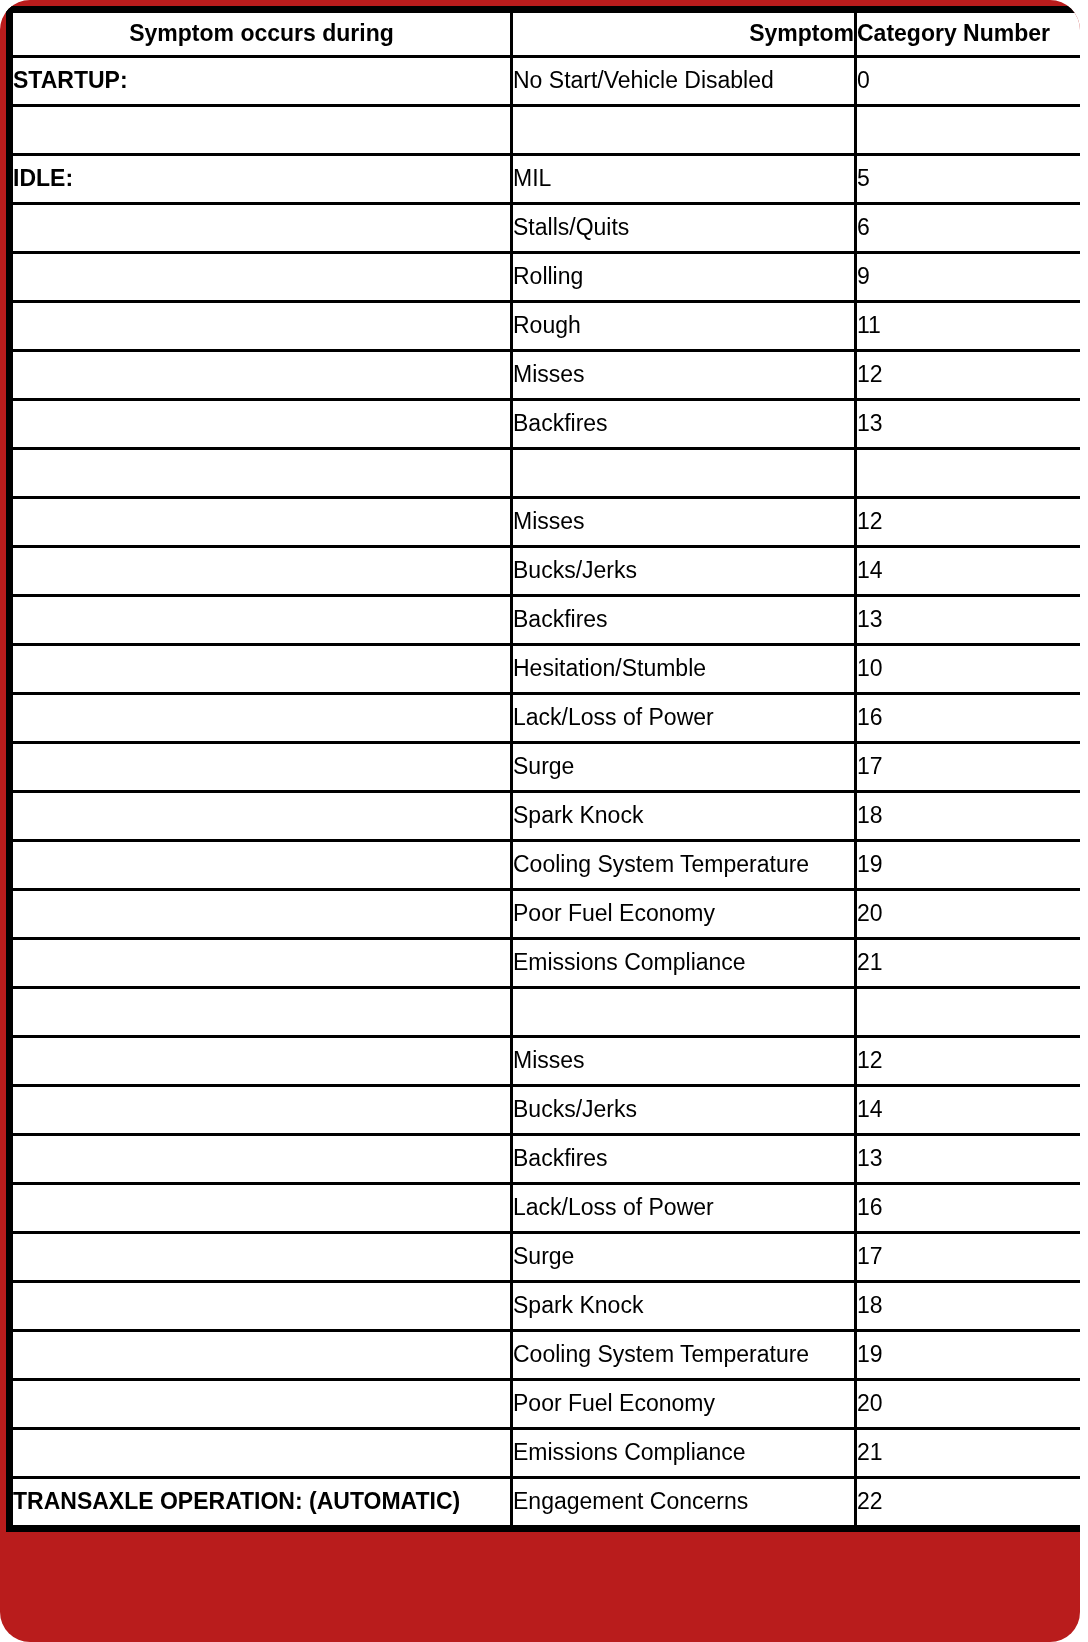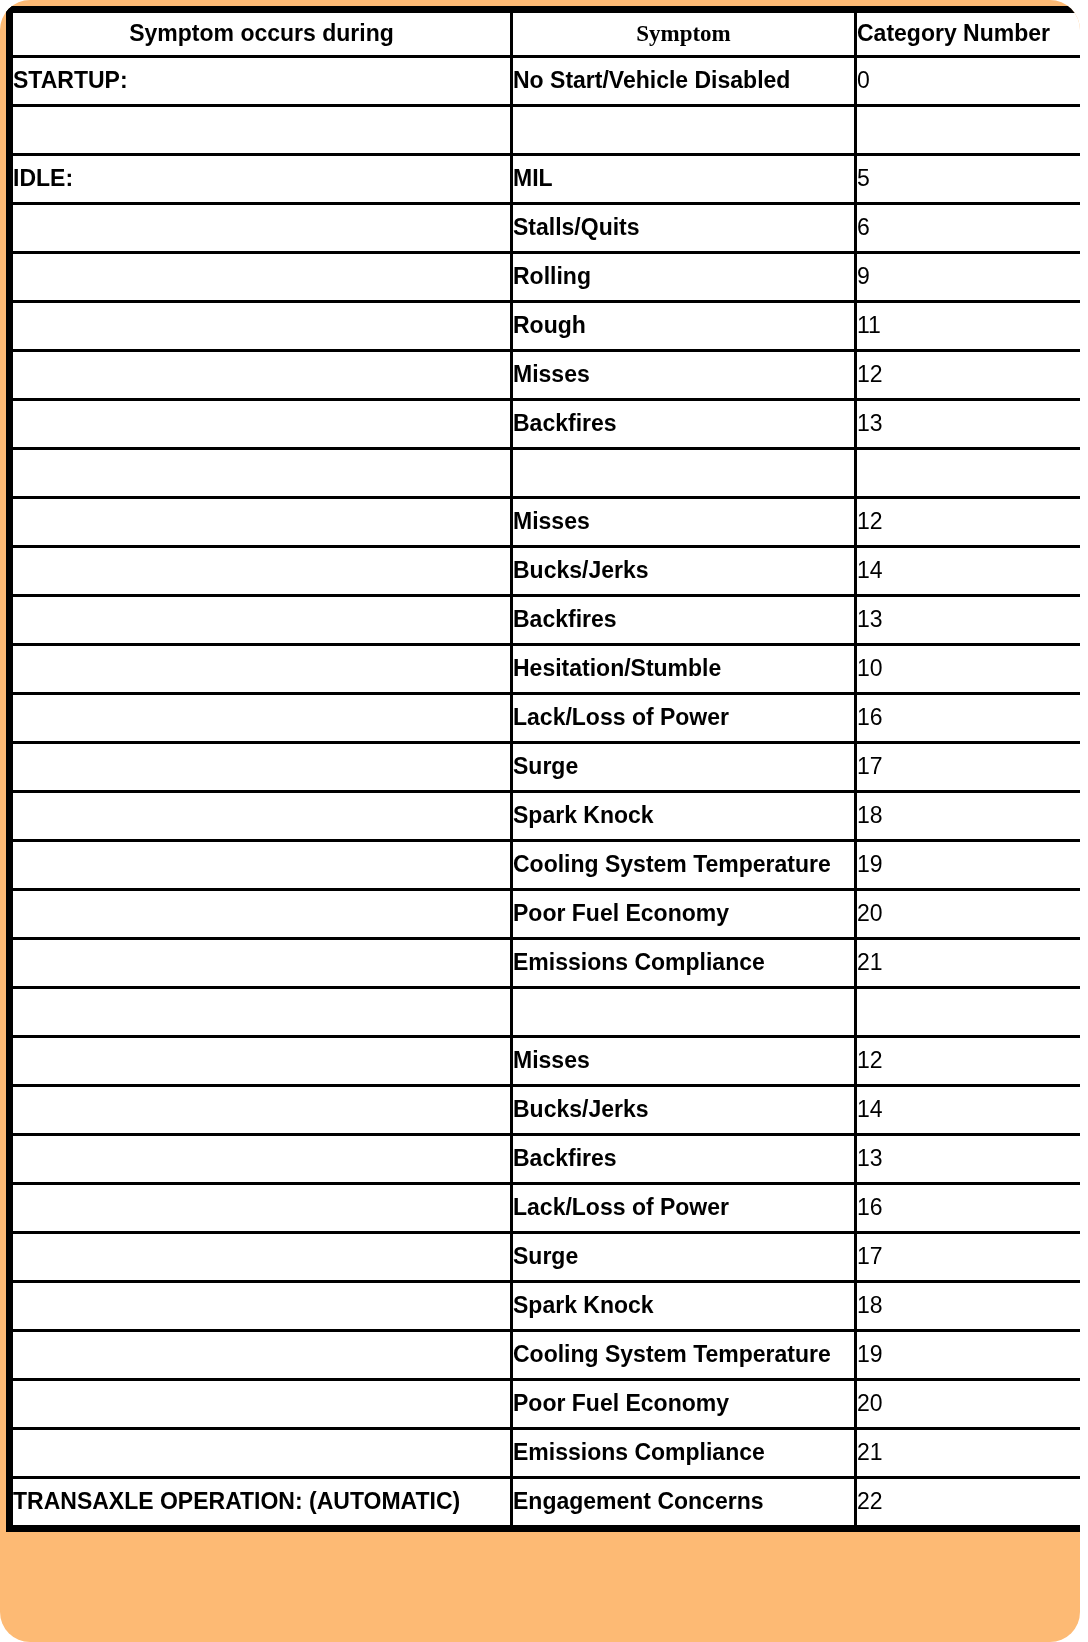--- a/index.html
+++ b/index.html
@@ -3,21 +3,21 @@
 <meta charset="utf-8">
 <style>
   html, body {
     margin: 0;
     padding: 0;
     background: #ffffff;
   }
   .page {
     width: 1080px;
     height: 1642px;
-    background: #fdba74;
+    background: #b91c1c;
     box-sizing: border-box;
     font-family: "Liberation Sans", sans-serif;
     color: #000000;
     overflow: hidden;
     border-radius: 30px;
   }
   table.symptom-table {
     border-collapse: collapse;
     table-layout: fixed;
     width: 1078px;
@@ -34,30 +34,30 @@
     vertical-align: middle;
     padding: 0;
     background: #ffffff;
     color: #000000;
   }
   table.symptom-table th {
     height: 42px;
     font-weight: bold;
   }
   th.col-phase   { text-align: center; }
-  th.col-symptom { text-align: center; font-family: Liberation Serif, serif; }
+  th.col-symptom { text-align: right; }
   th.col-category{ text-align: left; padding-left: 8px; margin-left: 42px; }
   td.phase-cell {
     font-weight: bold;
     padding: 0 2px;
   }
   td.symptom-cell {
     text-align: left;
     padding-left: 12px;
-    font-weight: bold;
+    font-weight: normal;
   }
   td.category-cell {
     text-align: left;
     padding-left: 9px;
     font-weight: normal;
   }
   tr.data-row td { height: 46px; }
   tr.spacer-row td { height: 46px; }
 </style>
 </head>

